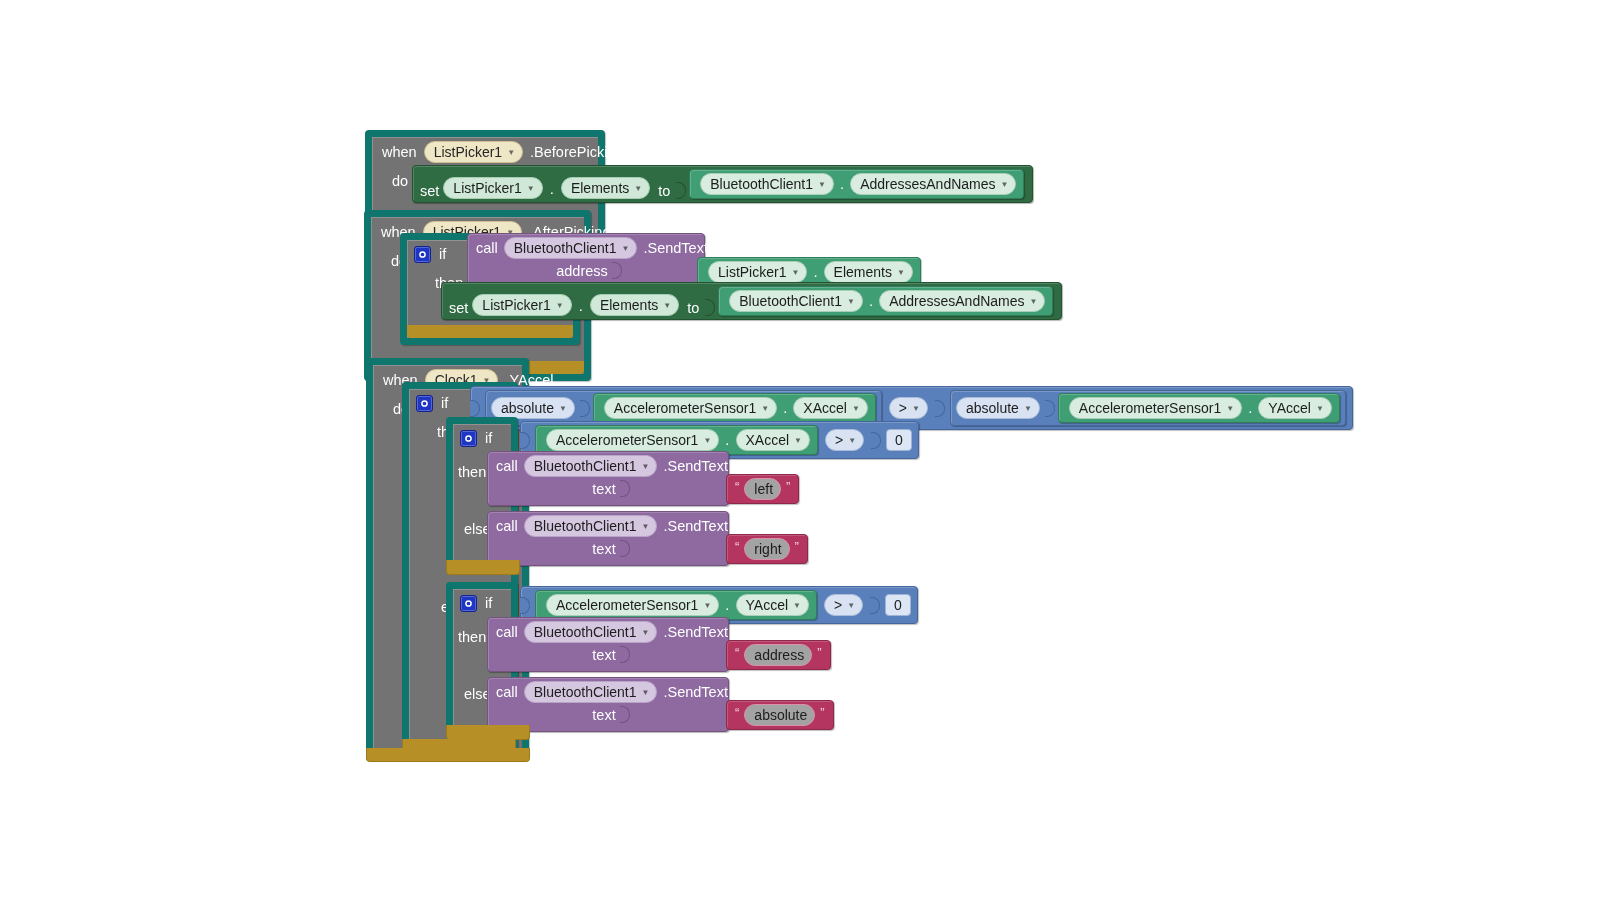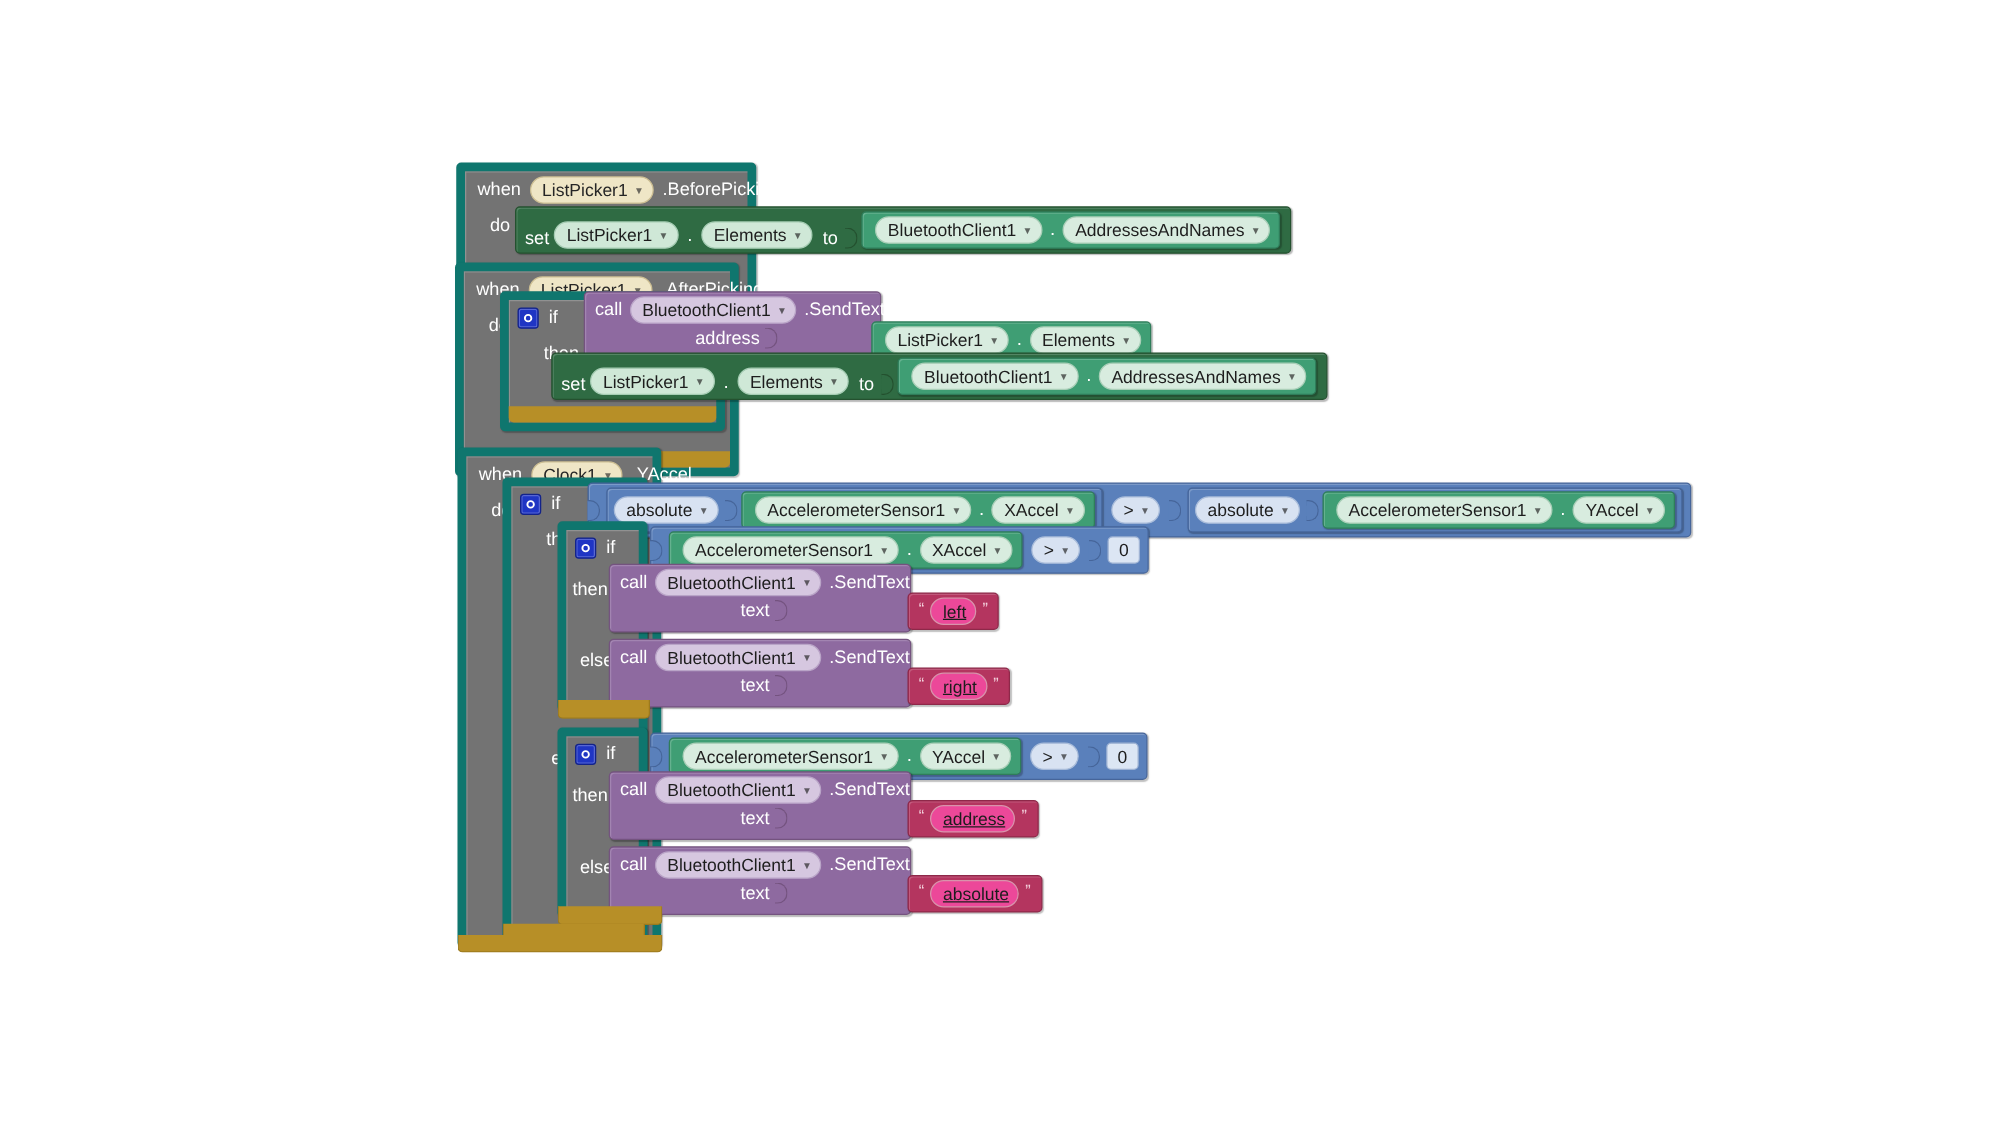--- a/index.html
+++ b/index.html
@@ -34,21 +34,21 @@
     border-radius:11px;padding:1px 7px 1px 9px;
     font-size:14px;line-height:18px;white-space:nowrap;
     color:#1d1d1d;
   }
   .pill .car{font-size:8px;line-height:8px;opacity:.65;transform:translateY(1px);}
   .pill-gold{background:#efe6c6;border:1px solid #cdbf93;color:#262626;}
   .pill-green{background:#cfe8d7;border:1px solid #a6cdb4;}
   .pill-ltgreen{background:#d8ecdf;border:1px solid #aacfb8;}
   .pill-blue{background:#d8e2f2;border:1px solid #a9bcda;}
   .pill-purple{background:#d6c7e0;border:1px solid #b9a4c7;}
-  .pill-pink{background:#ec4899;border:1px solid #d893ab;text-decoration:underline;}
+  .pill-pink{background:#a3a3a3;border:1px solid #d893ab;}
   .dot{color:#ffffff;font-size:15px;padding:0 3px;line-height:20px;}
 
   
   .gear{
     width:15px;height:15px;border-radius:3px;background:#1f35c4;
     border:1px solid #13238a;display:inline-flex;align-items:center;justify-content:center;
     box-shadow:inset 0 0 0 1px rgba(255,255,255,.25);
     flex:0 0 auto;
   }
   .gear svg{display:block;}

